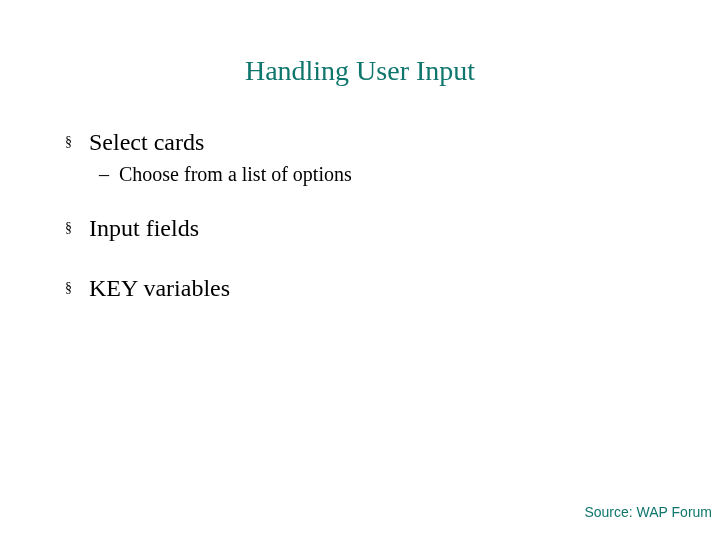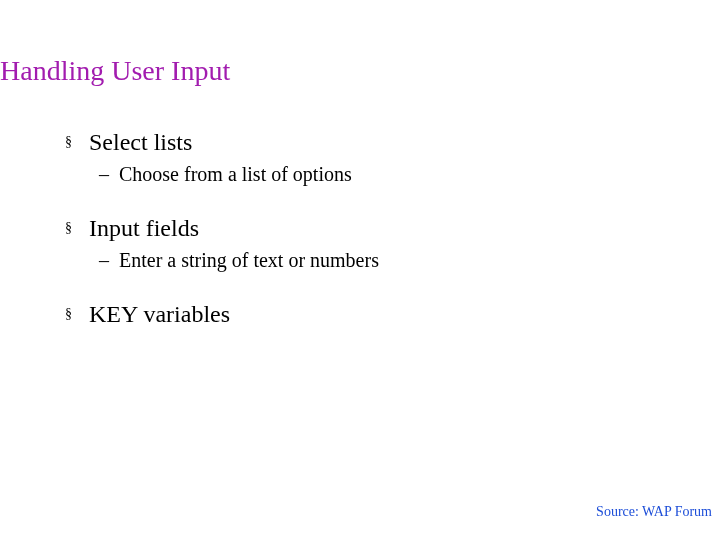--- a/index.html
+++ b/index.html
@@ -16,24 +16,24 @@
     position: relative;
     width: 720px;
     height: 540px;
     box-sizing: border-box;
   }
   .title {
     position: absolute;
     top: 55px;
     left: 0;
     width: 100%;
-    text-align: left;
+    text-align: center;
     font-size: 28px;
     font-weight: 400;
-    color: #a21caf;
+    color: #0f766e;
   }
   .content {
     position: absolute;
     top: 128px;
     left: 65px;
     right: 40px;
   }
   .b1 {
     margin: 0 0 6px 0;
   }
@@ -69,52 +69,47 @@
     line-height: 24px;
     text-align: center;
   }
   .gap {
     height: 26px;
   }
   .footer {
     position: absolute;
     bottom: 20px;
     right: 8px;
-    font-family: Liberation Serif, serif;
+    font-family: Liberation Sans, sans-serif;
     font-size: 14px;
-    color: #1d4ed8;
+    color: #0f766e;
   }
 </style>
 </head>
 <body>
 
 <div class="slide">
 
   <div class="title">Handling User Input</div>
 
   <div class="content">
 
     <div class="b1">
-      <span class="marker">§</span><span class="txt">Select lists</span>
+      <span class="marker">§</span><span class="txt">Select cards</span>
     </div>
     <div class="sub">
       <div class="b2">
         <span class="dash">–</span><span class="txt">Choose from a list of options</span>
       </div>
     </div>
 
     <div class="gap"></div>
 
     <div class="b1">
       <span class="marker">§</span><span class="txt">Input fields</span>
-    </div>
-    <div class="sub">
-      <div class="b2">
-        <span class="dash">–</span><span class="txt">Enter a string of text or numbers</span>
-      </div>
     </div>
 
     <div class="gap"></div>
 
     <div class="b1">
       <span class="marker">§</span><span class="txt">KEY variables</span>
     </div>
 
   </div>
 

